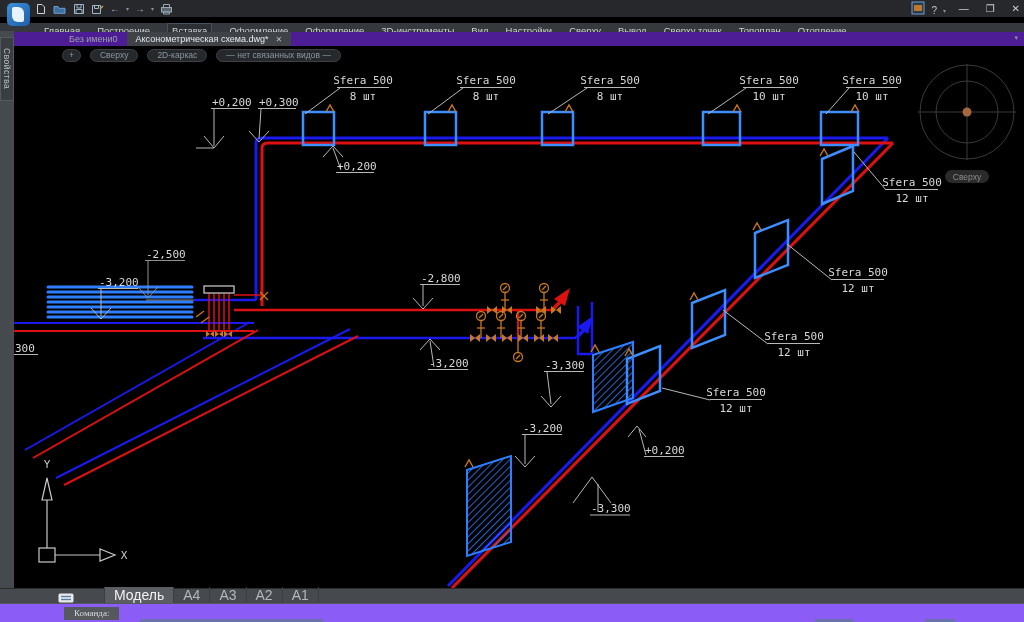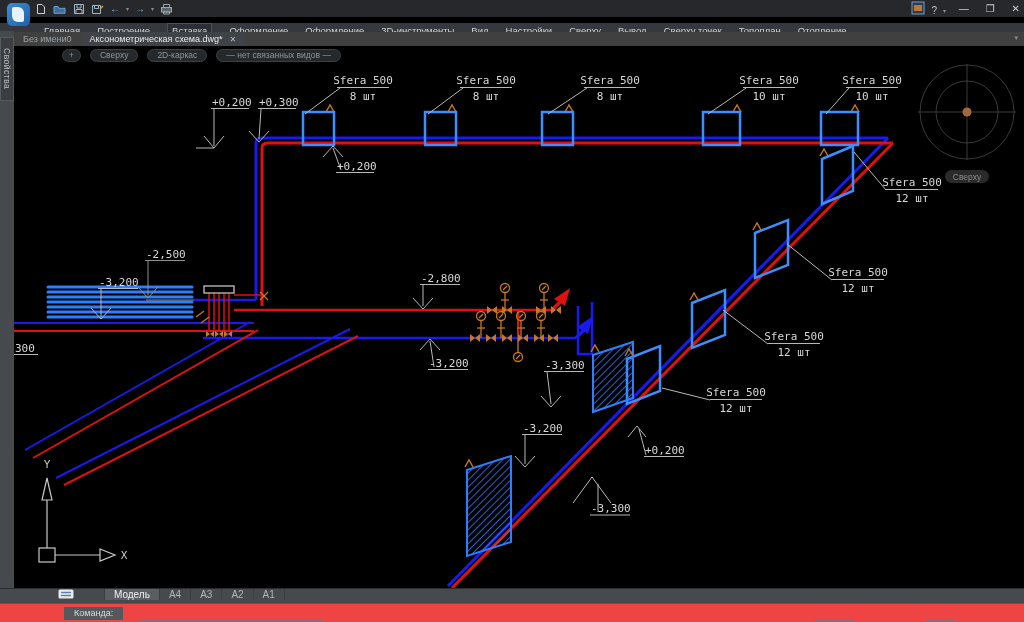--- a/index.html
+++ b/index.html
@@ -23,49 +23,49 @@
   .winbtns{position:absolute;right:4px;top:0;height:16px;display:flex;align-items:center;gap:17px;
            color:#cbcfd3;font-size:10px;}
   .winbtns span{cursor:default;}
   
   .menubar{position:absolute;left:0;top:17px;width:1024px;height:15px;background:#35383c;
            display:flex;align-items:center;gap:17px;padding-left:44px;box-sizing:border-box;
            font-size:9.5px;color:#d2d2d2;white-space:nowrap;margin-top:6px;}
   .menubar .mi{cursor:default;}
   .menubar .mi.hl{background:#2c2f33;padding:1px 4px;border:1px solid #47505c;}
   
-  .doctabs{position:absolute;left:14px;top:32px;width:1010px;height:14px;background:#404040;
-           display:flex;align-items:stretch;font-size:9px;color:#9aa0a5;
+  .doctabs{position:absolute;left:14px;top:32px;width:1010px;height:14px;background:#4c1d95;
+           display:flex;align-items:stretch;font-size:9px;color:#9aa0a5;padding-left:46px;
            box-sizing:border-box;}
   .dtab{display:flex;align-items:center;padding:0 9px;white-space:nowrap;}
   .dtab.active{background:#3f4348;color:#e8eaec;justify-content:center;}
   .dtab .x{margin-left:7px;font-size:8px;color:#b8bcc0;}
   .ribcaret{position:absolute;right:6px;top:2px;color:#8a8f94;font-size:7px;}
   
   .leftpanel{position:absolute;left:0;top:31px;width:14px;height:557px;background:#46494d;}
   .vtab{position:absolute;left:0;top:6px;width:14px;height:64px;background:#3a3d41;
         border:1px solid #55585c;box-sizing:border-box;display:flex;align-items:center;justify-content:center;}
   .vtab span{writing-mode:vertical-rl;font-size:8.5px;color:#b9bdc1;letter-spacing:.5px;}
   
   .canvas{position:absolute;left:14px;top:46px;width:1010px;height:542px;background:#000;}
   .canvas svg{position:absolute;left:0;top:0;}
   .pills{position:absolute;left:48px;top:3px;display:flex;gap:9px;z-index:4;}
   .pill{background:#26292c;border:1px solid #3d4145;border-radius:8px;color:#8f959b;
         font-size:8.5px;line-height:11px;padding:0 9px;white-space:nowrap;cursor:default;}
   .pill.plus{padding:0 6px;}
   
   .layoutbar{position:absolute;left:0;top:588px;width:1024px;height:15px;background:#46494d;
-        border-top:1px solid #2a2c2e;display:flex;align-items:flex-start;font-size:10px;color:#b3b7bb;
+        border-top:1px solid #2a2c2e;display:flex;align-items:flex-end;font-size:14px;color:#b3b7bb;
         box-sizing:border-box;}
   .lb-icon{margin-left:58px;margin-right:30px;display:inline-flex;}
   .ltab{padding:0 9px;border-right:1px solid #3c3f42;cursor:default;}
   .ltab.first{border-left:1px solid #3c3f42;}
   .ltab.active{background:#5a5e63;color:#f0f1f2;}
-  .cmdbar{position:absolute;left:0;top:603px;width:1024px;height:19px;background:#ef4444;
-        border-top:1px solid #55585c;}
+  .cmdbar{position:absolute;left:0;top:603px;width:1024px;height:19px;background:#8b5cf6;
+        border-top:1px solid #55585c;font-family:Liberation Serif, serif;}
   .cmdbox{position:absolute;left:64px;top:3px;height:13px;background:#55585c;color:#d9dbdd;
         font-size:9px;line-height:13px;padding:0 10px;}
   .statseg{position:absolute;height:3px;background:#5d7a94;opacity:.75;top:619px;}
 </style>
 </head>
 <body>
 
 <div class="screen">
 
   <div class="titlebar">

